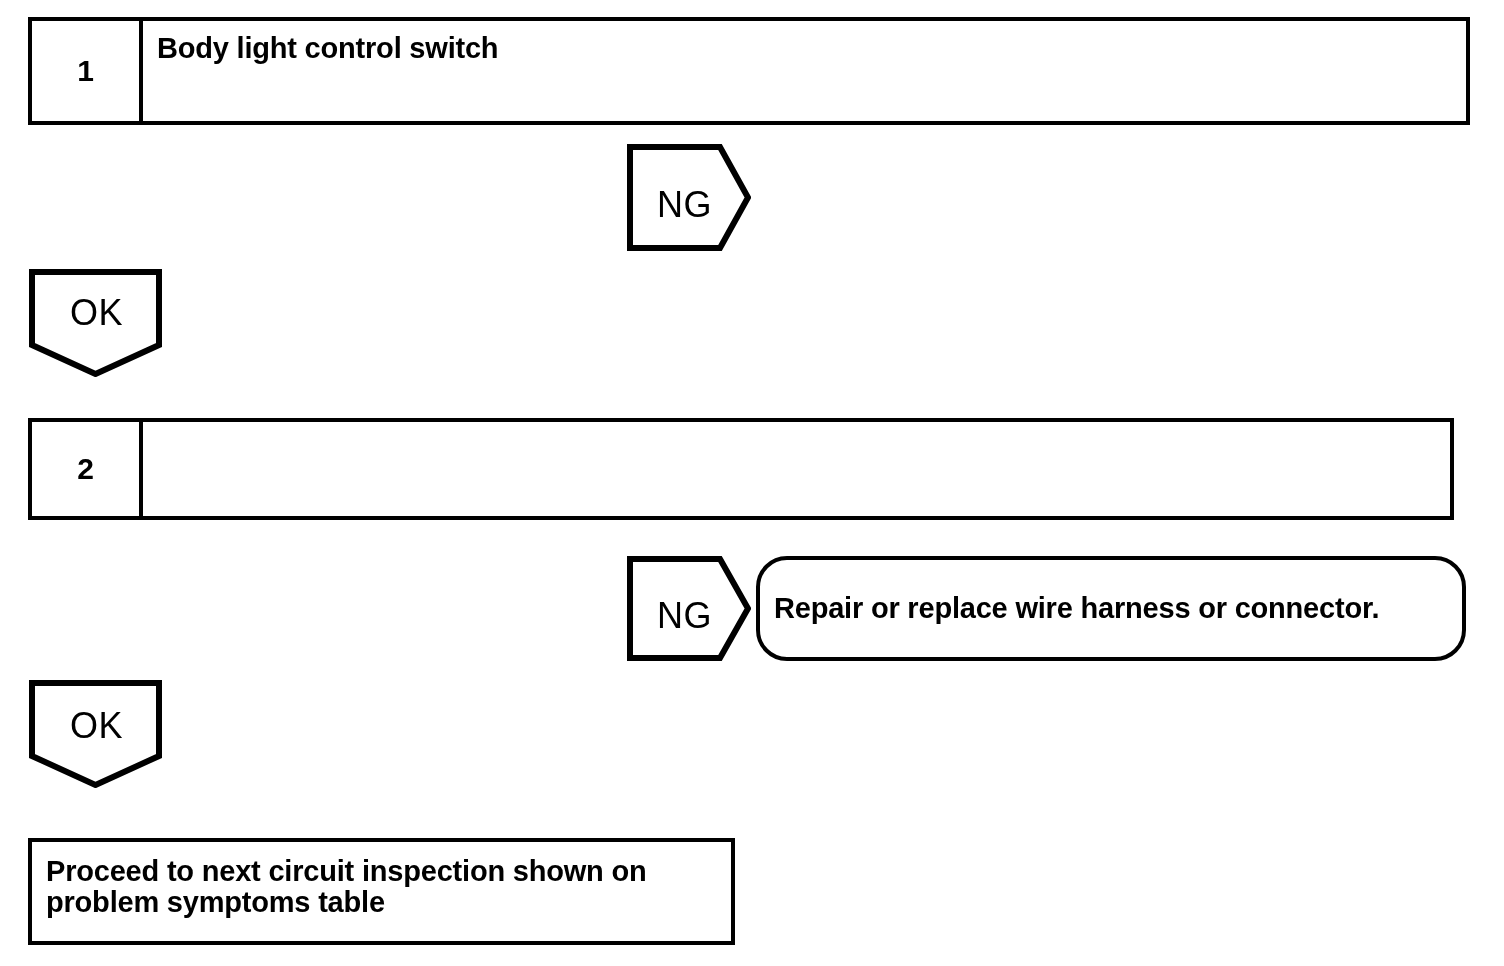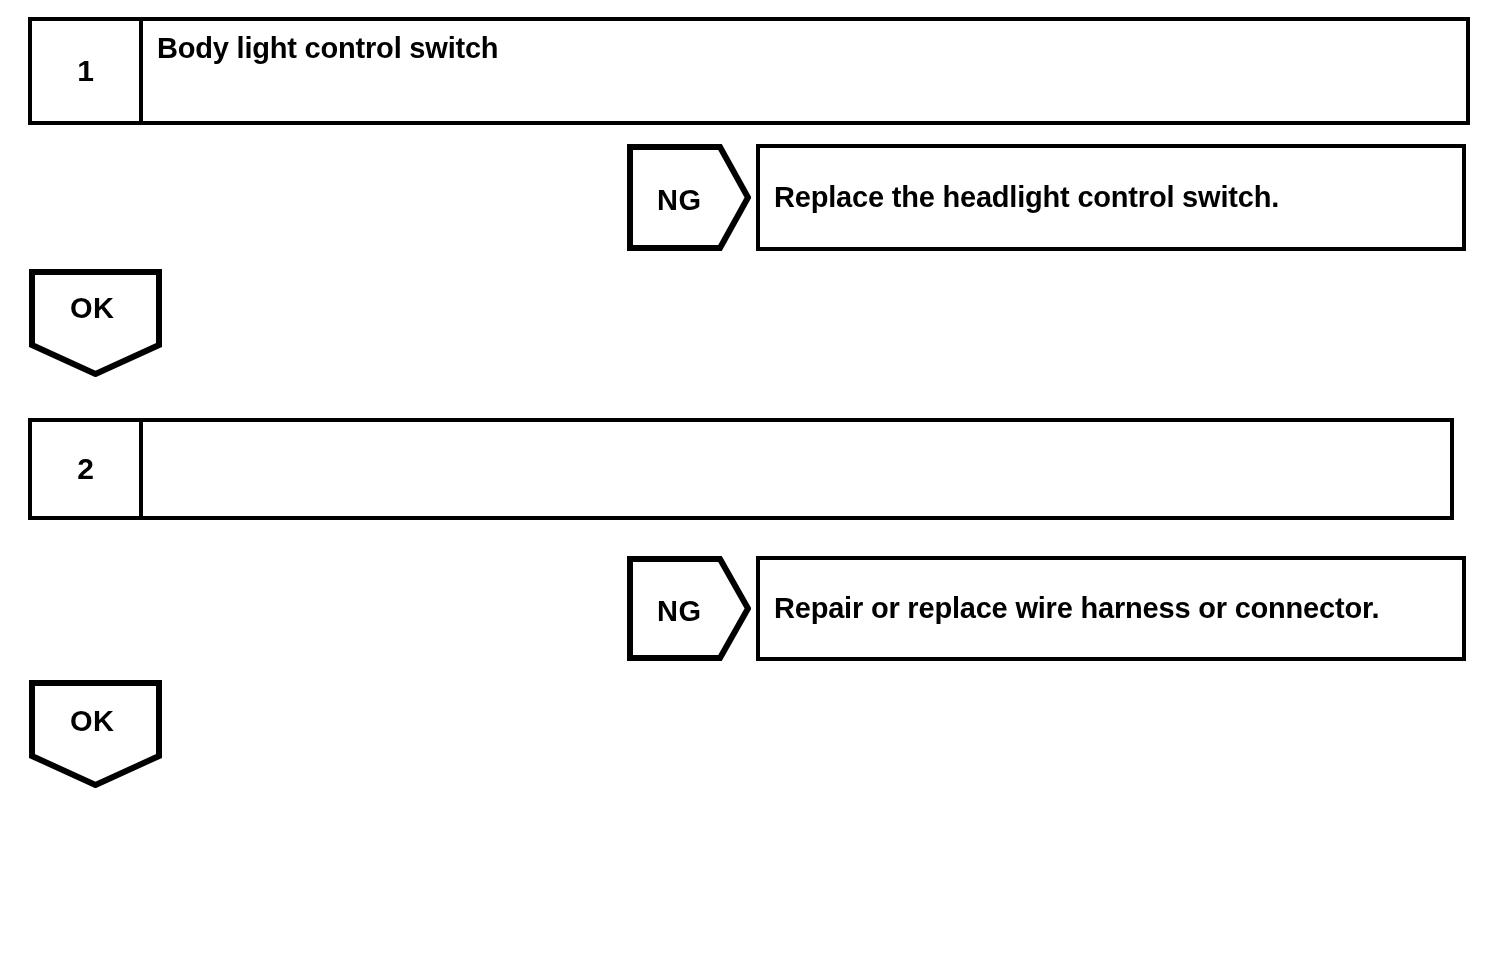--- a/index.html
+++ b/index.html
@@ -82,22 +82,22 @@
   .ng-arrow {
     position: absolute;
   }
   .ng-arrow svg {
     display: block;
     width: 100%;
     height: 100%;
   }
   .arrow-label {
     position: absolute;
-    font-size: 29px;
-    font-weight: bold;
+    font-size: 36px;
+    font-weight: normal;
     letter-spacing: 0.5px;
   }
 
   
   .ok-arrow {
     position: absolute;
   }
   .ok-arrow svg {
     display: block;
     width: 100%;
@@ -114,43 +114,44 @@
     <div class="step-text">Body light control switch</div>
   </div>
 
   <div class="ng-arrow" style="left:627px; top:144px; width:124px; height:107px;">
     <svg viewBox="0 0 124 107" preserveAspectRatio="none" aria-hidden="true">
       <polygon points="3,3 93,3 121,53.5 93,104 3,104" fill="#ffffff" stroke="#000000" stroke-width="6" stroke-linejoin="miter"></polygon>
     </svg>
   </div>
   <div class="arrow-label" style="left:657px; top:184px;">NG</div>
 
-  <div class="result-box" style="left:756px; top:144px; width:710px; height:107px;">Replace the headlight control switch.</div>
 
   <div class="ok-arrow" style="left:29px; top:269px; width:133px; height:108px;">
     <svg viewBox="0 0 133 108" preserveAspectRatio="none" aria-hidden="true">
       <polygon points="3,3 130,3 130,76 66.5,105 3,76" fill="#ffffff" stroke="#000000" stroke-width="6" stroke-linejoin="miter"></polygon>
     </svg>
   </div>
   <div class="arrow-label" style="left:70px; top:292px;">OK</div>
 
   <div class="step-box" style="left:28px; top:418px; width:1426px; height:102px;">
     <div class="step-num">2</div>
   </div>
 
   <div class="ng-arrow" style="left:627px; top:556px; width:124px; height:105px;">
     <svg viewBox="0 0 124 105" preserveAspectRatio="none" aria-hidden="true">
       <polygon points="3,3 93,3 121,52.5 93,102 3,102" fill="#ffffff" stroke="#000000" stroke-width="6" stroke-linejoin="miter"></polygon>
     </svg>
   </div>
   <div class="arrow-label" style="left:657px; top:595px;">NG</div>
 
-  <div class="result-box" style="left:756px; top:556px; width:710px; height:105px;">Repair or replace wire harness or connector.</div>
+  <div class="result-box" style="left:756px; top:556px; width:710px; height:105px;border-radius:31px;">Repair or replace wire harness or connector.</div>
 
   <div class="ok-arrow" style="left:29px; top:680px; width:133px; height:108px;">
     <svg viewBox="0 0 133 108" preserveAspectRatio="none" aria-hidden="true">
       <polygon points="3,3 130,3 130,76 66.5,105 3,76" fill="#ffffff" stroke="#000000" stroke-width="6" stroke-linejoin="miter"></polygon>
     </svg>
   </div>
   <div class="arrow-label" style="left:70px; top:705px;">OK</div>
 
+  <div class="result-box top-align" style="left:28px; top:838px; width:707px; height:107px;">Proceed to next circuit inspection shown on
+problem symptoms table</div>
 
 </div>
 
 </body></html>

